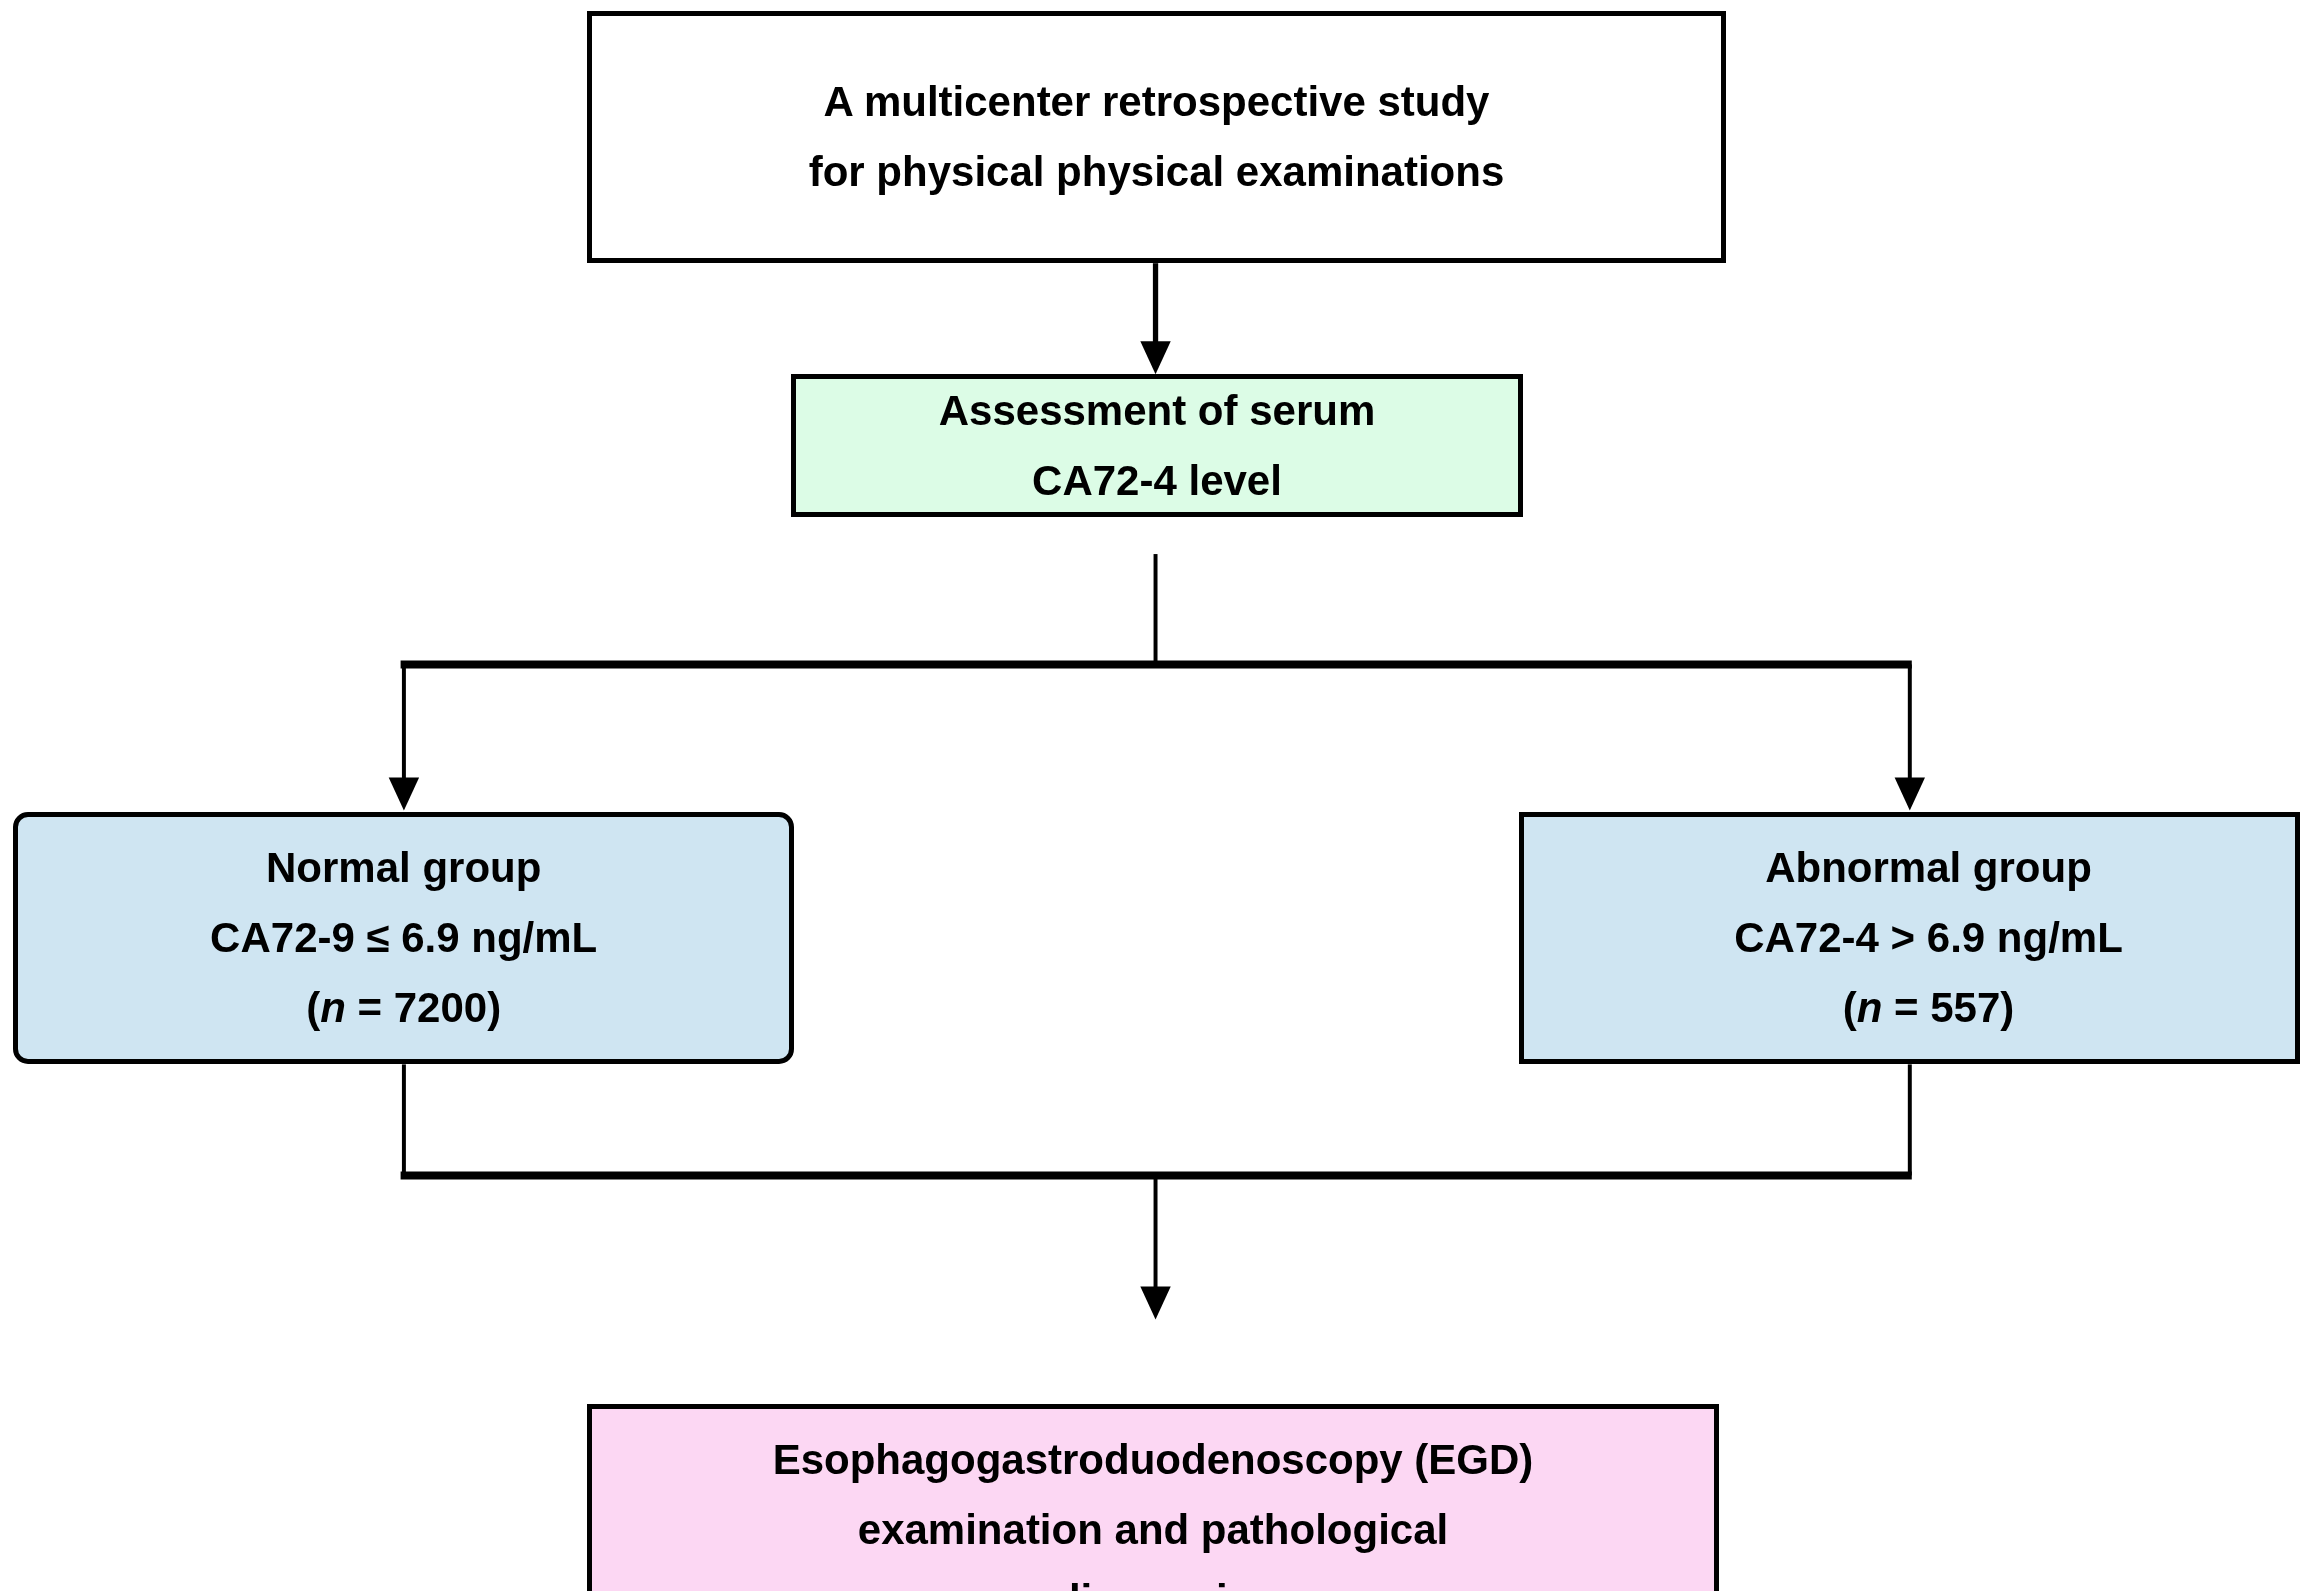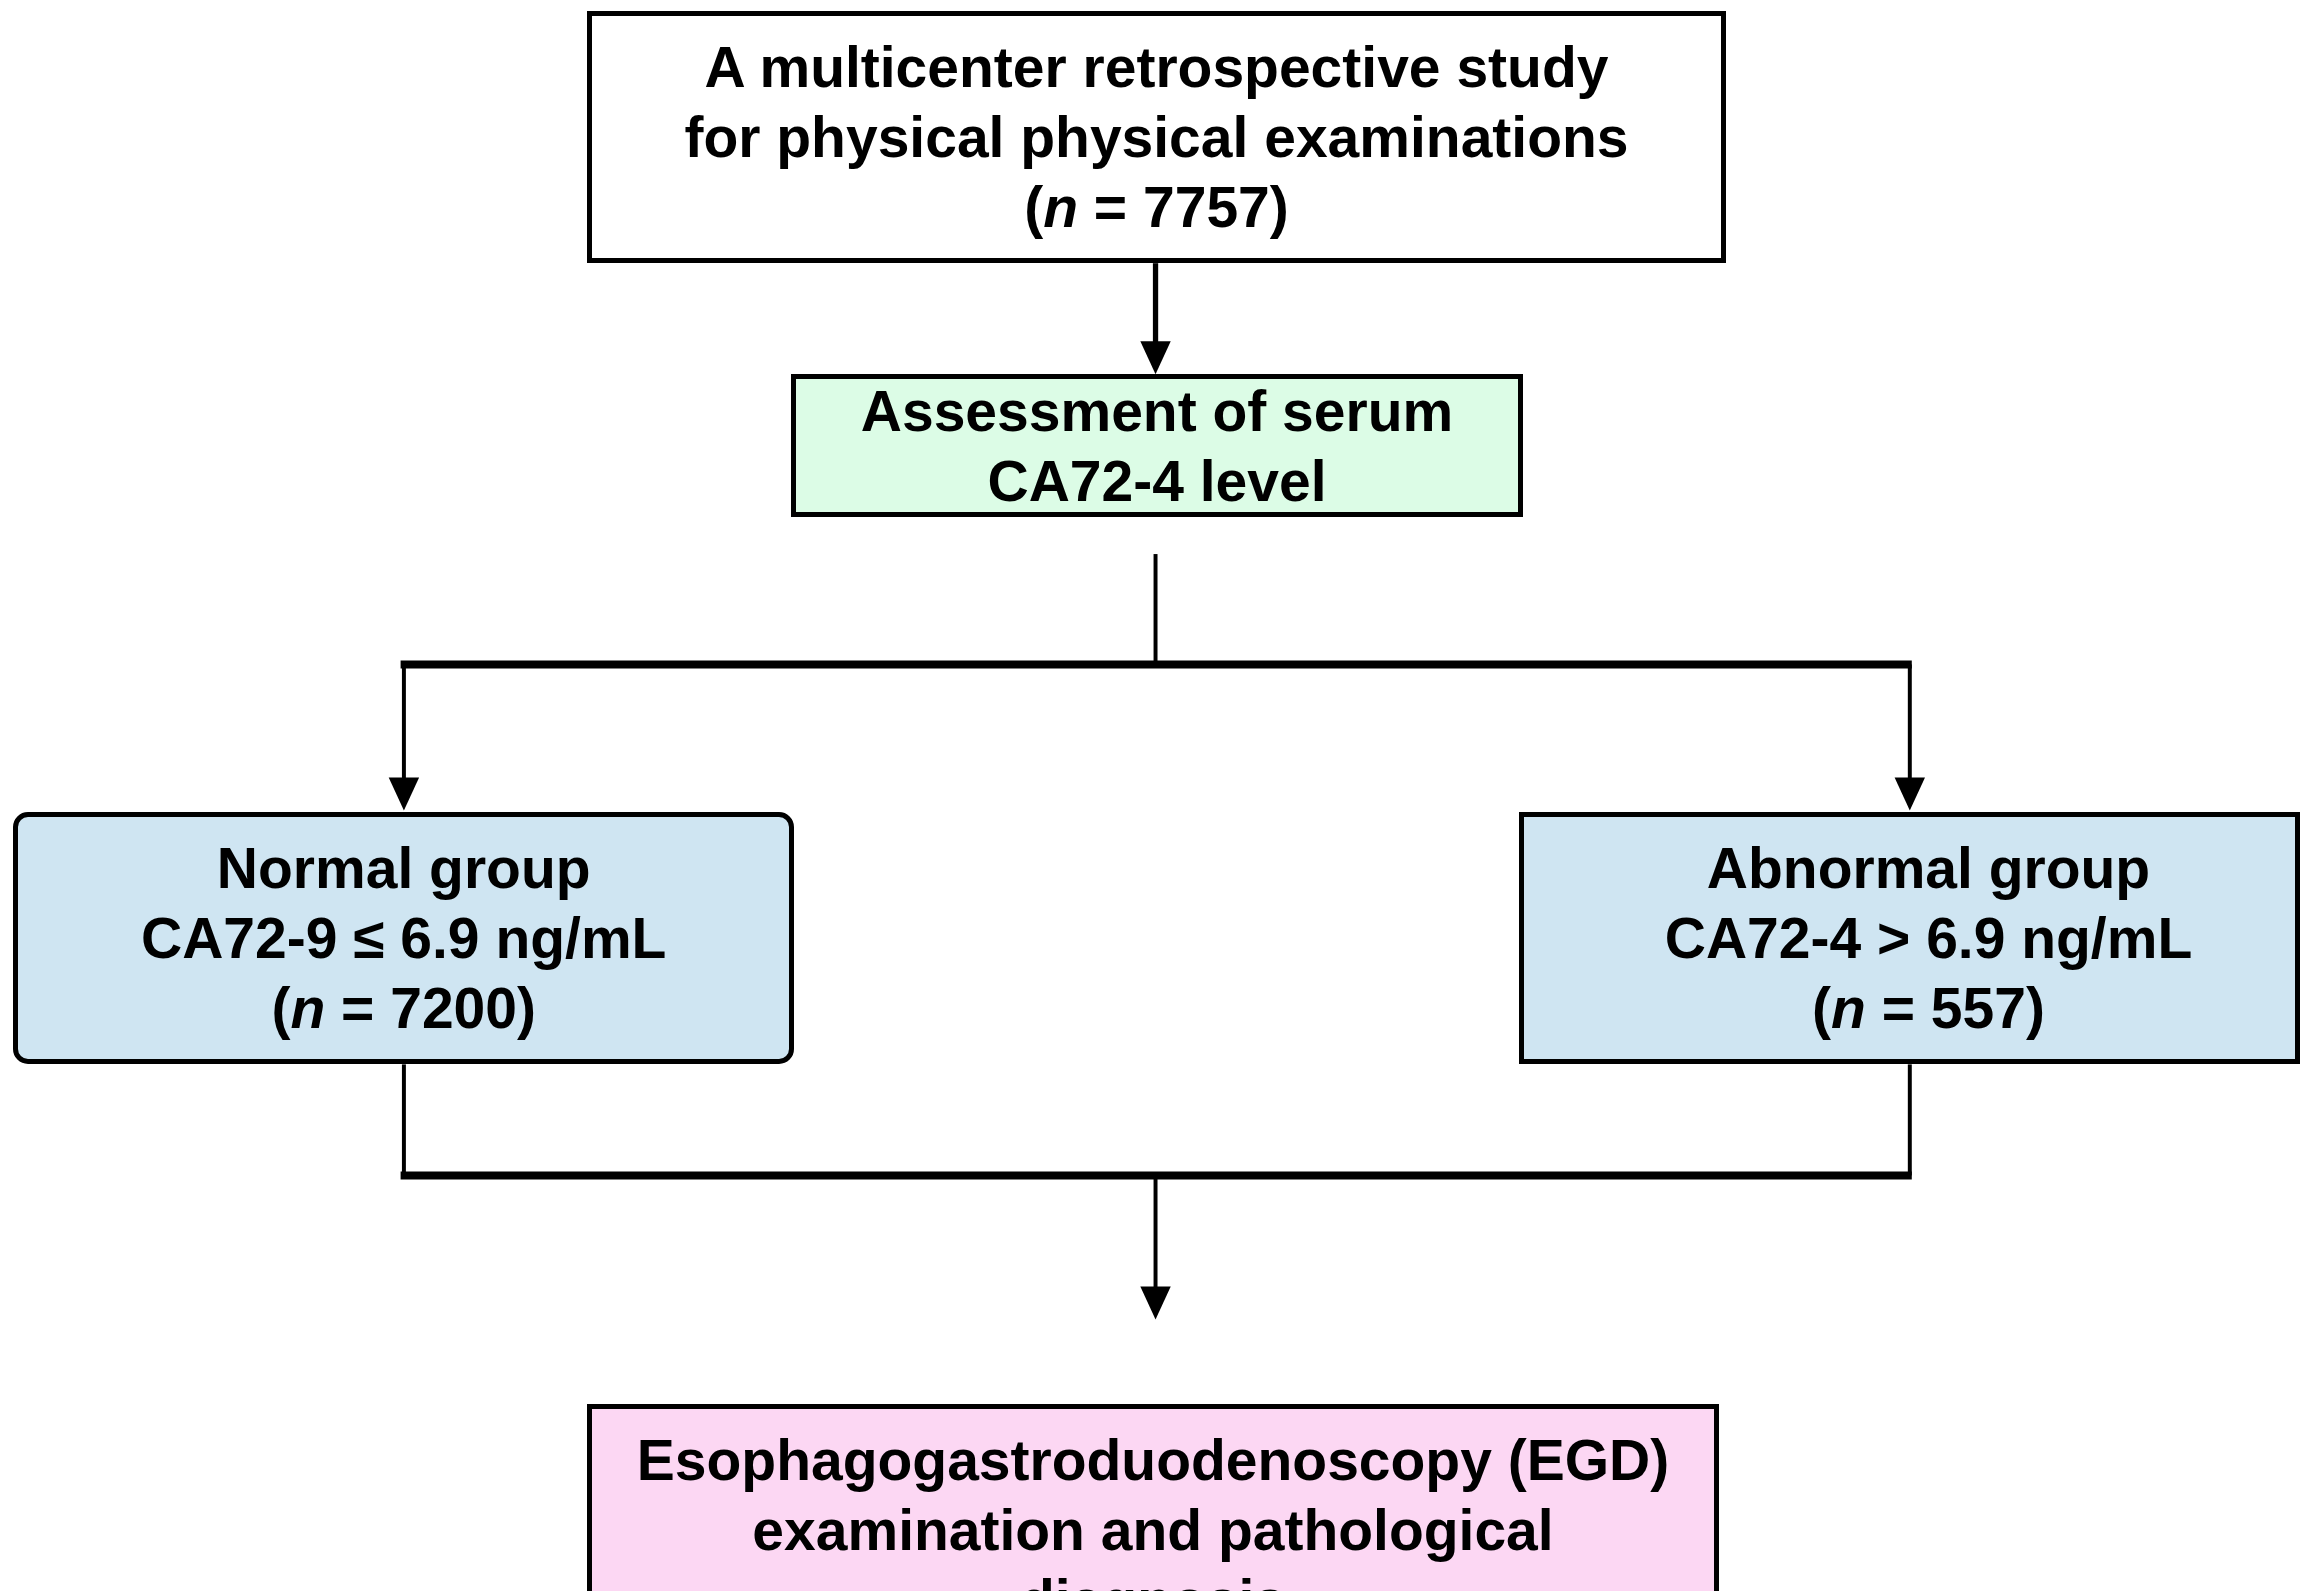--- a/index.html
+++ b/index.html
@@ -21,21 +21,21 @@
     position: absolute;
     box-sizing: border-box;
     border: 5.3px solid var(--color-border, #000000);
     display: flex;
     flex-direction: column;
     align-items: center;
     justify-content: center;
     text-align: center;
     font-weight: 700;
     color: #000000;
-    font-size: 57px;
+    font-size: 42px;
     line-height: 70px;
   }
   .box .line { white-space: nowrap; }
   .it { font-style: italic; }
 
   .study     { left: 587px;  top: 10.6px;   width: 1139px; height: 252px; background: var(--color-study-bg, #ffffff); }
   .assessment{ left: 791px; top: 374px;  width: 732px; height: 143px; background: var(--color-assessment-bg, #dcfce6); }
   .normal    { left: 13.2px;   top: 812px; width: 781px; height: 252px; background: var(--color-group-bg, #cfe5f2); border-radius: 15px; }
   .abnormal  { left: 1519px; top: 812px; width: 781px; height: 252px; background: var(--color-group-bg, #cfe5f2); padding-left: 38px; }
   .egd       { left: 587px;  top: 1392px; width: 1132px; height: 251px; background: var(--color-egd-bg, #fcd7f3); margin-top: 12px; }
@@ -88,21 +88,20 @@
 
     <g>
       <line class="thin" x1="1748" y1="1778" x2="1748" y2="1950"></line>
       <polygon points="1725,1946 1771,1946 1748,1996"></polygon>
     </g>
   </svg>
 
   <div class="box study">
     <div class="line">A multicenter retrospective study</div>
     <div class="line">for physical physical examinations</div>
-    <div class="line"><span>(</span><span class="it">n</span><span> = 7757)</span></div>
   </div>
 
   <div class="box assessment">
     <div class="line">Assessment of serum</div>
     <div class="line">CA72-4 level</div>
   </div>
 
   <div class="box normal">
     <div class="line">Normal group</div>
     <div class="line">CA72-9 ≤ 6.9 ng/mL</div>

